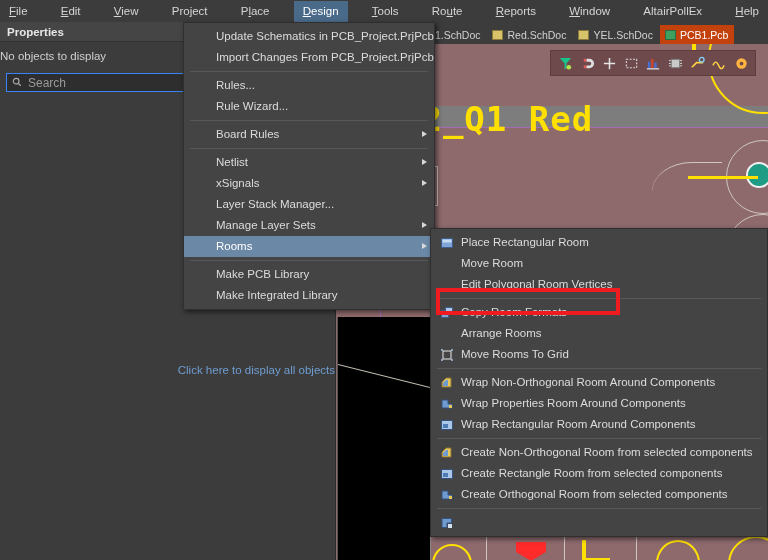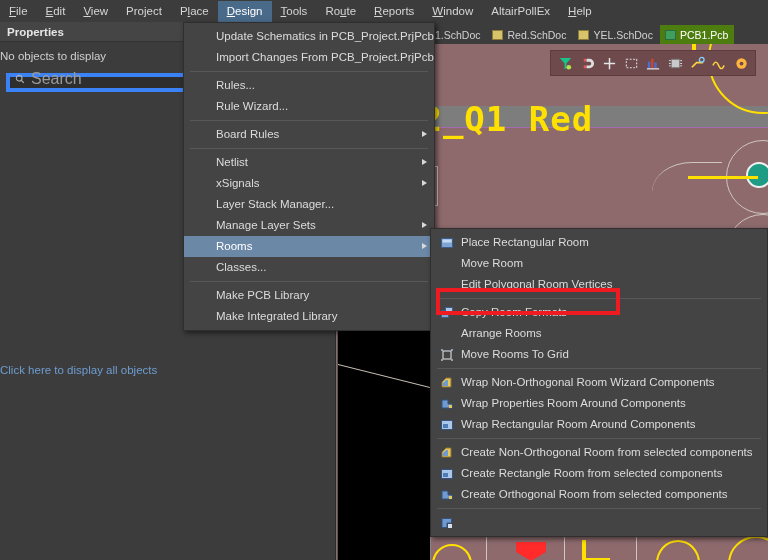--- a/index.html
+++ b/index.html
@@ -13,20 +13,21 @@
     -webkit-font-smoothing: antialiased;
   }
   #app { position: relative; width: 768px; height: 560px; overflow: hidden; }
 
   
   .menubar {
     position: absolute; left: 0; top: 0; width: 768px; height: 22px;
     background: #3c3c3c;
     display: flex; align-items: center;
     z-index: 40;
+    justify-content: space-between;
   }
   .menubar-item {
     padding: 3px 9px 4px 9px;
     font-size: 11.5px; color: #d5d5d5; white-space: nowrap;
     line-height: 14px;
   }
   .menubar-item.active { background: #4a6a8a; color: #ffffff; }
   .mnem { text-decoration: underline; }
 
   
@@ -45,54 +46,54 @@
   .panel-row {
     height: 28px; display: flex; align-items: center;
     padding: 0 0;
     font-size: 11.5px; color: #cfcfcf;
   }
   .panel-row .grow { flex: 1; }
   .panel-search {
     margin: 3px 6px 0 6px;
     height: 19px;
     background: #2e2e2e;
-    border: 4px solid #3b82f6;
-    display: flex; align-items: flex-end;
+    border: 1px solid #3b82f6;
+    display: flex; align-items: center;
     padding: 0 5px;
-    color: #9a9a9a; font-size: 16px;
+    color: #9a9a9a; font-size: 12px;
   }
   .search-icon { margin-right: 6px; display: inline-block; }
   .panel-body {
     position: absolute; left: 0; top: 71px; right: 0; bottom: 0;
     background: #3c3c3c;
   }
   .panel-link {
     position: absolute; left: 0; right: 0; top: 271px;
-    text-align: left; color: #6f9dd1; font-size: 11.5px;
+    text-align: right; color: #6f9dd1; font-size: 11.5px;
   }
 
   
   .canvas {
     position: absolute; left: 336px; top: 22px; width: 432px; height: 538px;
     background: #8e6a6d;
     overflow: hidden;
   }
   .tabbar {
     position: absolute; left: 0; top: 0; width: 432px; height: 22px;
     background: #3c3c3c;
     display: flex; align-items: flex-end;
     z-index: 5;
   }
   .doc-tab {
     height: 19px; display: flex; align-items: center;
     padding: 0 6px 0 5px; margin-right: 1px;
     font-size: 10.5px; color: #d2d2d2; white-space: nowrap;
     background: #3c3c3c;
   }
-  .doc-tab.active { background: #4d7c0f; color: #ffffff; }
+  .doc-tab.active { background: #c2410c; color: #ffffff; }
   .tab-ico {
     width: 11px; height: 10px; margin-right: 4px;
     background: #d8c36a; border: 1px solid #8a7b3d;
     flex: none;
   }
   .tab-ico.pcb { background: #3f9f5f; border-color: #2c6c42; }
 
   .board {
     position: absolute; left: 0; top: 22px; width: 432px; height: 516px;
     background: #8e6a6d;
@@ -424,23 +425,20 @@
       <span>Layer Stack Manager...</span>
     </div>
     <div class="mi">
       <span>Manage Layer Sets</span>
       <span class="arrow"></span>
     </div>
     <div class="mi selected">
       <span>Rooms</span>
       <span class="arrow"></span>
     </div>
-    <div class="mi">
-      <span>Classes...</span>
-    </div>
     <div class="sep"></div>
     <div class="mi">
       <span>Make PCB Library</span>
     </div>
     <div class="mi">
       <span>Make Integrated Library</span>
     </div>
   </div>
 
   <div class="menu" id="rooms-submenu">
@@ -492,21 +490,21 @@
 
     <div class="sep"></div>
 
     <div class="mi">
       <span class="mi-ico">
         <svg width="14" height="14" viewBox="0 0 14 14">
             <path d="M2 11 V6 L6 2 H11 V11 Z" fill="#e8c85a" stroke="#8a7030"></path>
             <path d="M3 10 V7 L6 4 H8 V10 Z" fill="#6f9bd0"></path>
           </svg>
       </span>
-      <span>Wrap Non-Orthogonal Room Wizard Components</span>
+      <span>Wrap Non-Orthogonal Room Around Components</span>
     </div>
 
     <div class="mi">
       <span class="mi-ico">
         <svg width="14" height="14" viewBox="0 0 14 14">
             <path d="M2 11 V3 H8 V7 H12 V11 Z" fill="#6f9bd0" stroke="#35537e"></path>
             <rect x="9" y="8" width="3" height="3" fill="#e8c85a"></rect>
           </svg>
       </span>
       <span>Wrap Properties Room Around Components</span>

